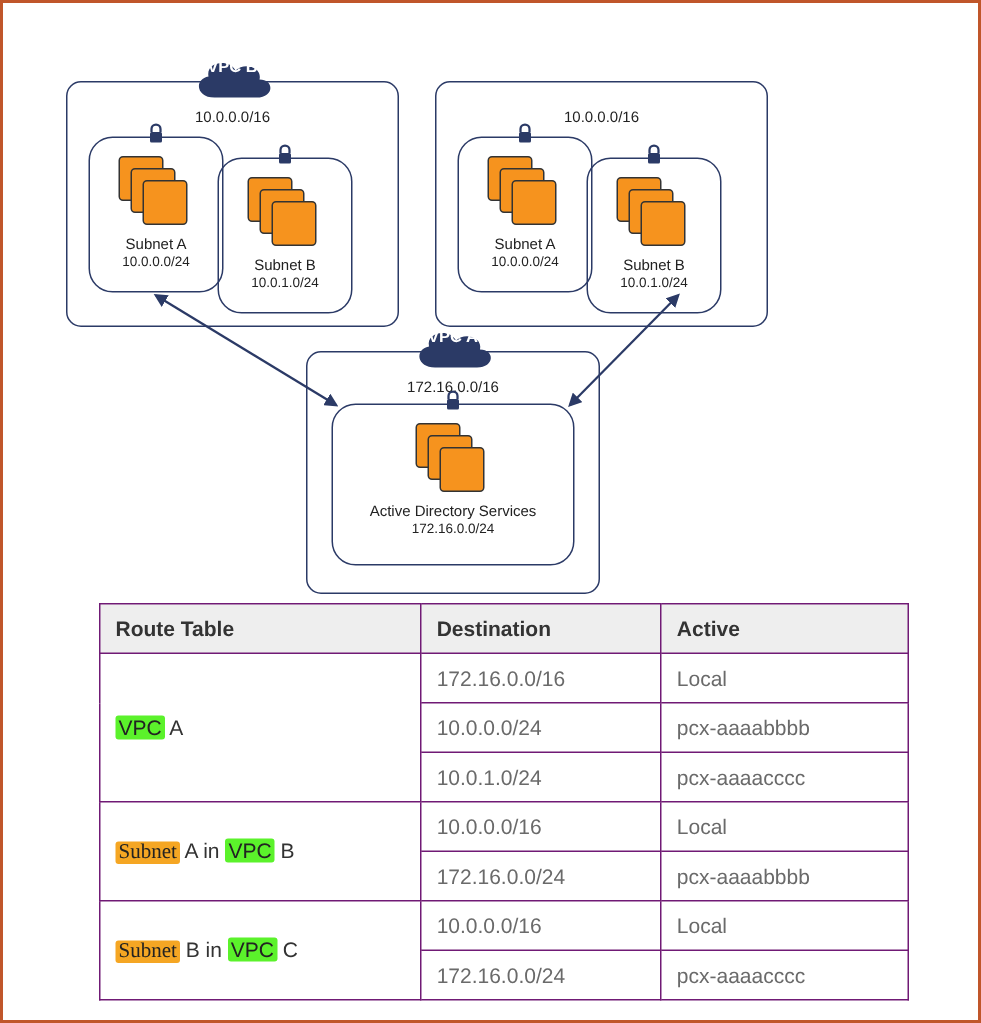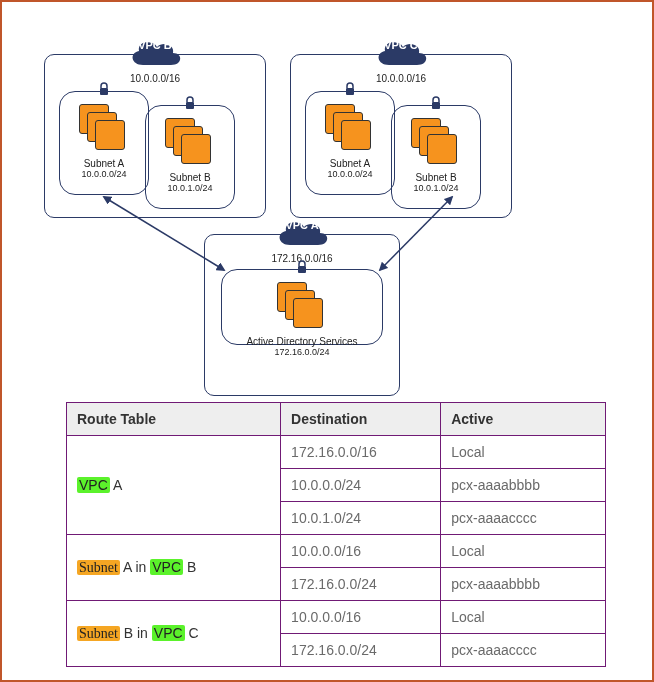--- a/index.html
+++ b/index.html
@@ -66,21 +66,21 @@
 
   
   .subnet {
     position: absolute;
     border: 1.2px solid #2b3a66;
     border-radius: 16px;
     width: 90px;
     height: 104px;
     text-align: center;
   }
-  .subnet-wide { width: 162px; height: 76px; }
+  .subnet-wide { width: 162px; height: 108px; }
   .subnet .lock {
     position: absolute; top: -10px; left: 50%; transform: translateX(-50%);
   }
   .stack {
     margin: 12px auto 0 auto;
     width: 50px; height: 48px; position: relative;
   }
   .stack .sq {
     position: absolute; width: 30px; height: 30px;
     background: #f6931e; border: 1.5px solid #333; border-radius: 3px;
@@ -167,28 +167,20 @@
           <div class="sq s1"></div>
           <div class="sq s2"></div>
           <div class="sq s3"></div>
         </div>
       <div class="subnet-name">Subnet B</div>
       <div class="subnet-cidr">10.0.1.0/24</div>
     </div>
   </div>
 
   <div class="vpc-box vpc-bc" style="left:288px; top:52px;">
-    <div class="vpc-cloud">
-      <div class="cloud-shape">
-        <svg viewBox="0 0 64 36">
-            <path d="M20 30 C8 30 6 18 16 16 C14 6 30 4 34 12 C40 6 52 10 50 18 C60 18 60 30 48 30 Z" fill="#2b3a66"></path>
-          </svg>
-      </div>
-      <div class="cloud-label">VPC C</div>
-    </div>
     <div class="vpc-cidr">10.0.0.0/16</div>
     <div class="subnet left">
       <span class="lock"><svg width="12" height="14">
             <rect x="2" y="6" width="8" height="7" rx="1" fill="#2b3a66"></rect>
             <path d="M3 6 V4 a3 3 0 0 1 6 0 V6" fill="none" stroke="#2b3a66" stroke-width="1.5"></path>
           </svg></span>
       <div class="stack">
           <div class="sq s1"></div>
           <div class="sq s2"></div>
           <div class="sq s3"></div>

